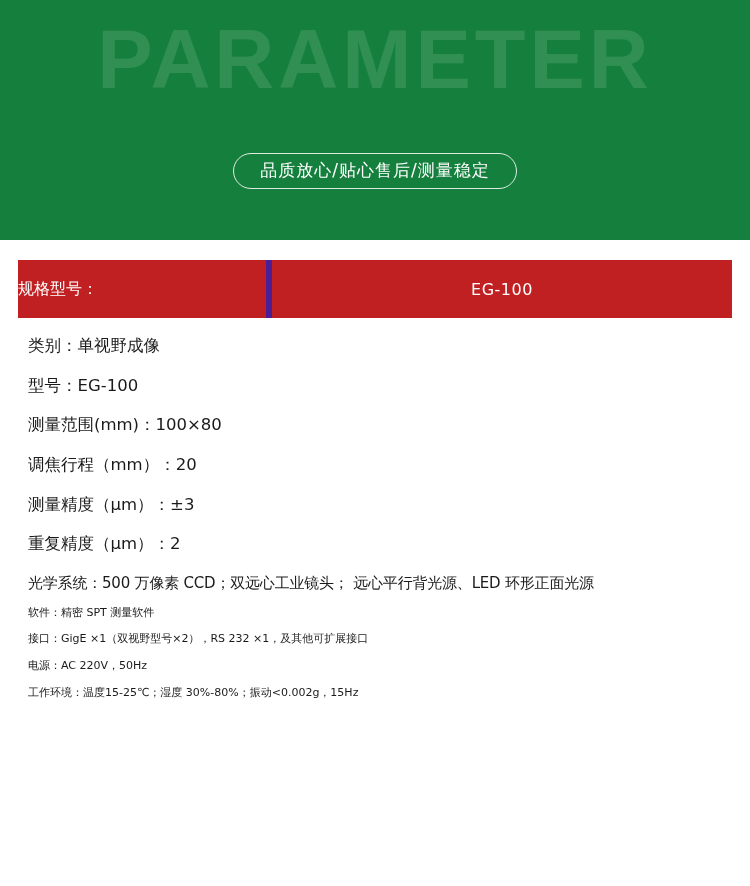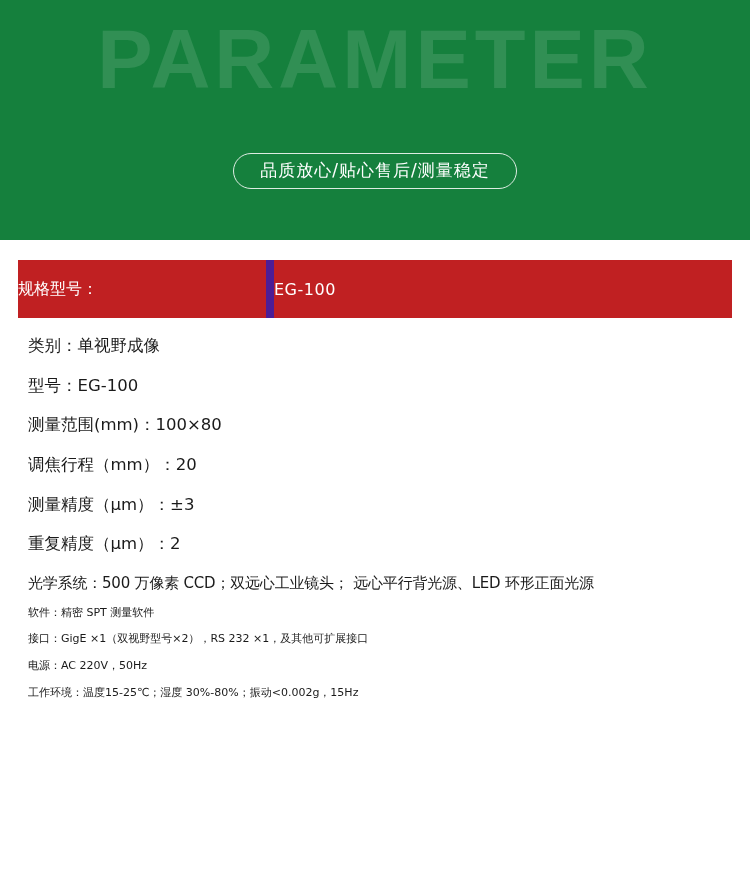--- a/index.html
+++ b/index.html
@@ -82,25 +82,25 @@
     background: #c02022;
     color: #ffffff;
     font-family: "DejaVu Sans", "Liberation Sans", sans-serif;
     font-size: 16px;
     padding: 0;
     vertical-align: middle;
   }
   .spec-label {
     width: 248px;
     padding-left: 14px;
-    border-right: 8px solid #4c1d95;
+    border-right: 6px solid #4c1d95;
     text-align: left;
   }
   .spec-value {
-    text-align: left;
+    text-align: center;
     font-size: 15px;
     letter-spacing: 0.5px;
   }
 
   
   .details {
     margin: 18px 0 0 0;
     padding: 0 23px 0 28px;
   }
   .detail-line {

